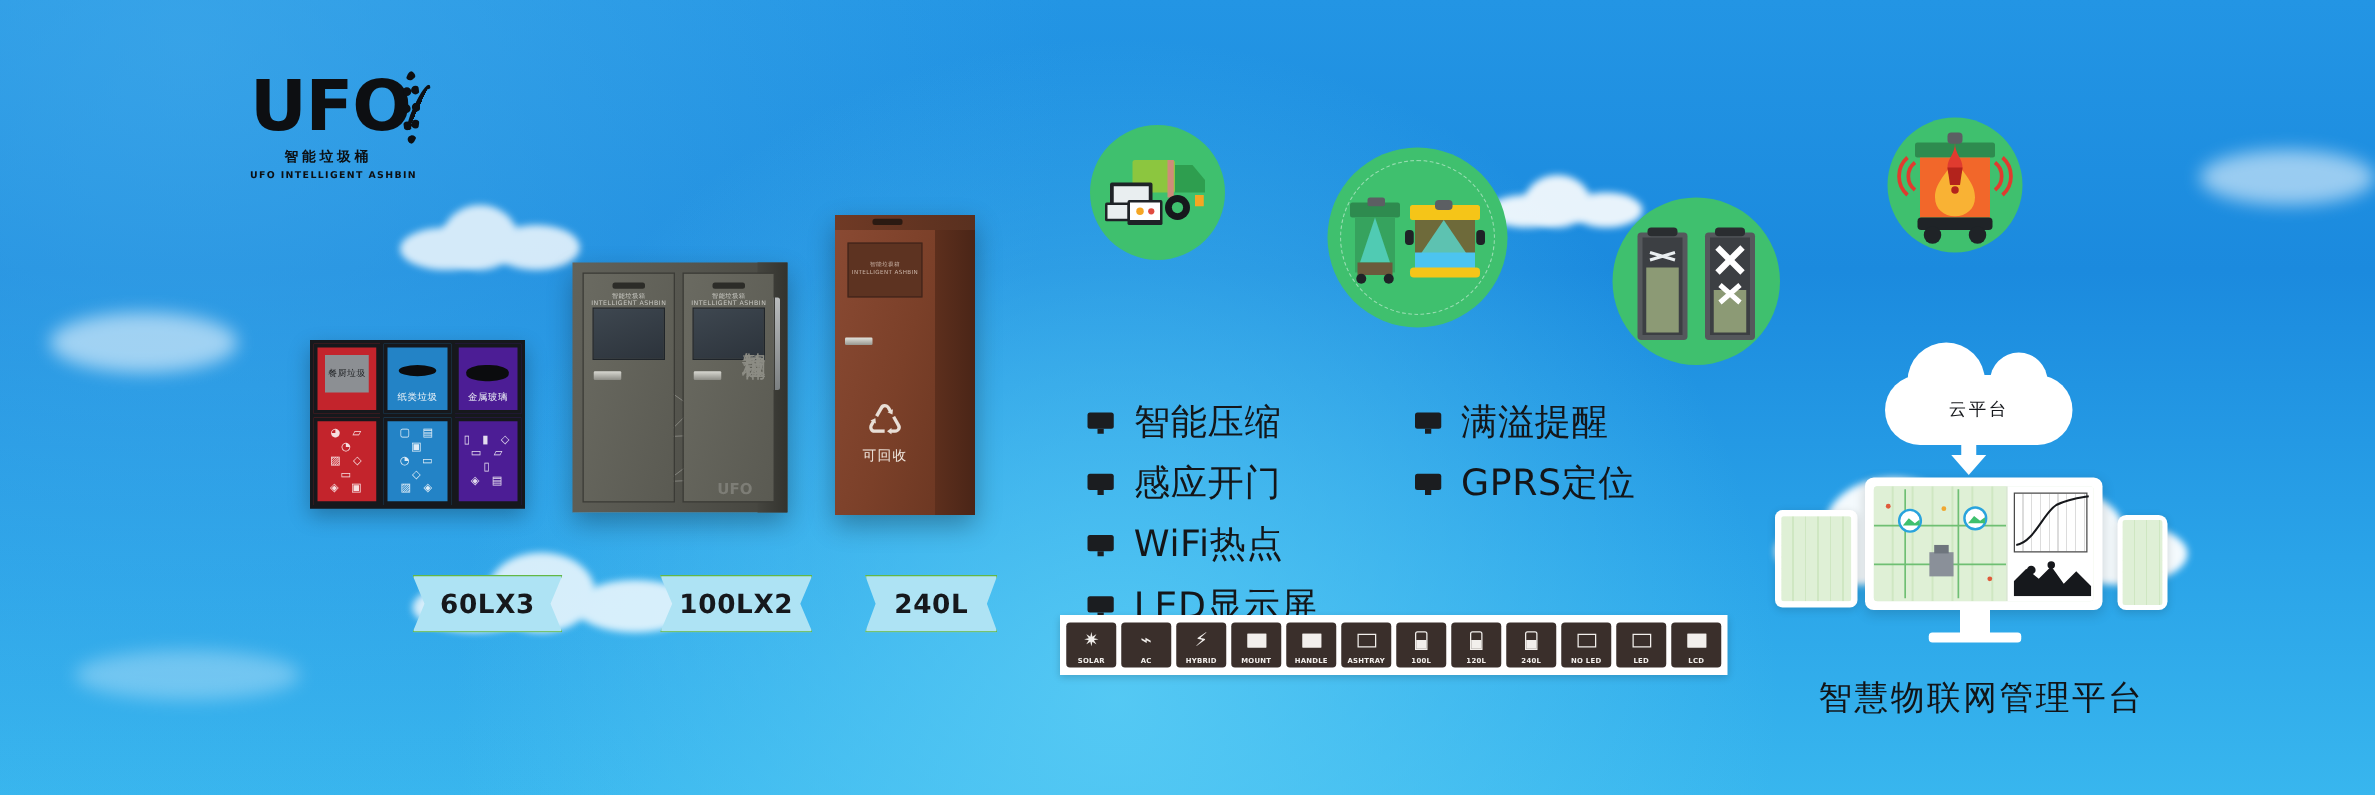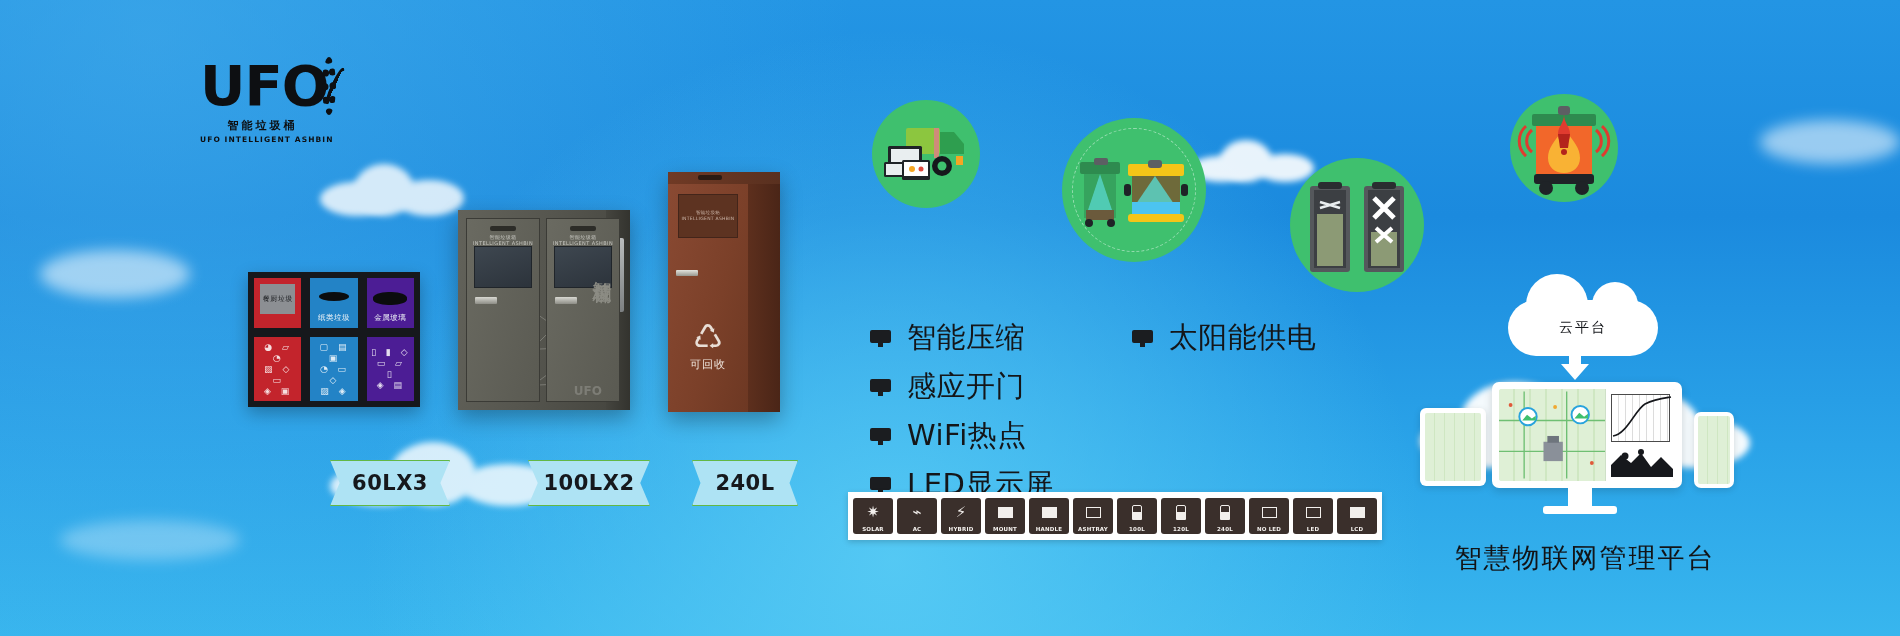--- a/index.html
+++ b/index.html
@@ -424,21 +424,28 @@
           </span>
         <span class="ftxt">LED显示屏</span>
       </div>
     </div>
     <div class="fcol">
       <div class="frow">
         <span class="fico">
             <i class="scr"></i>
             <i class="std"></i>
           </span>
-        <span class="ftxt">太阳能供电</span>
+        <span class="ftxt">满溢提醒</span>
+      </div>
+      <div class="frow">
+        <span class="fico">
+            <i class="scr"></i>
+            <i class="std"></i>
+          </span>
+        <span class="ftxt">GPRS定位</span>
       </div>
     </div>
   </div>
 
   <div class="strip">
     <div class="sitem">
       <span class="sglyph">✷</span>
       <span class="slabel">SOLAR</span>
     </div>
     <div class="sitem">

